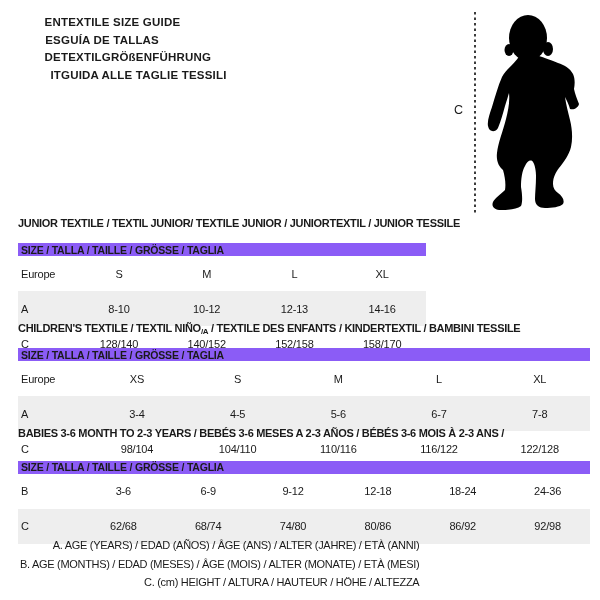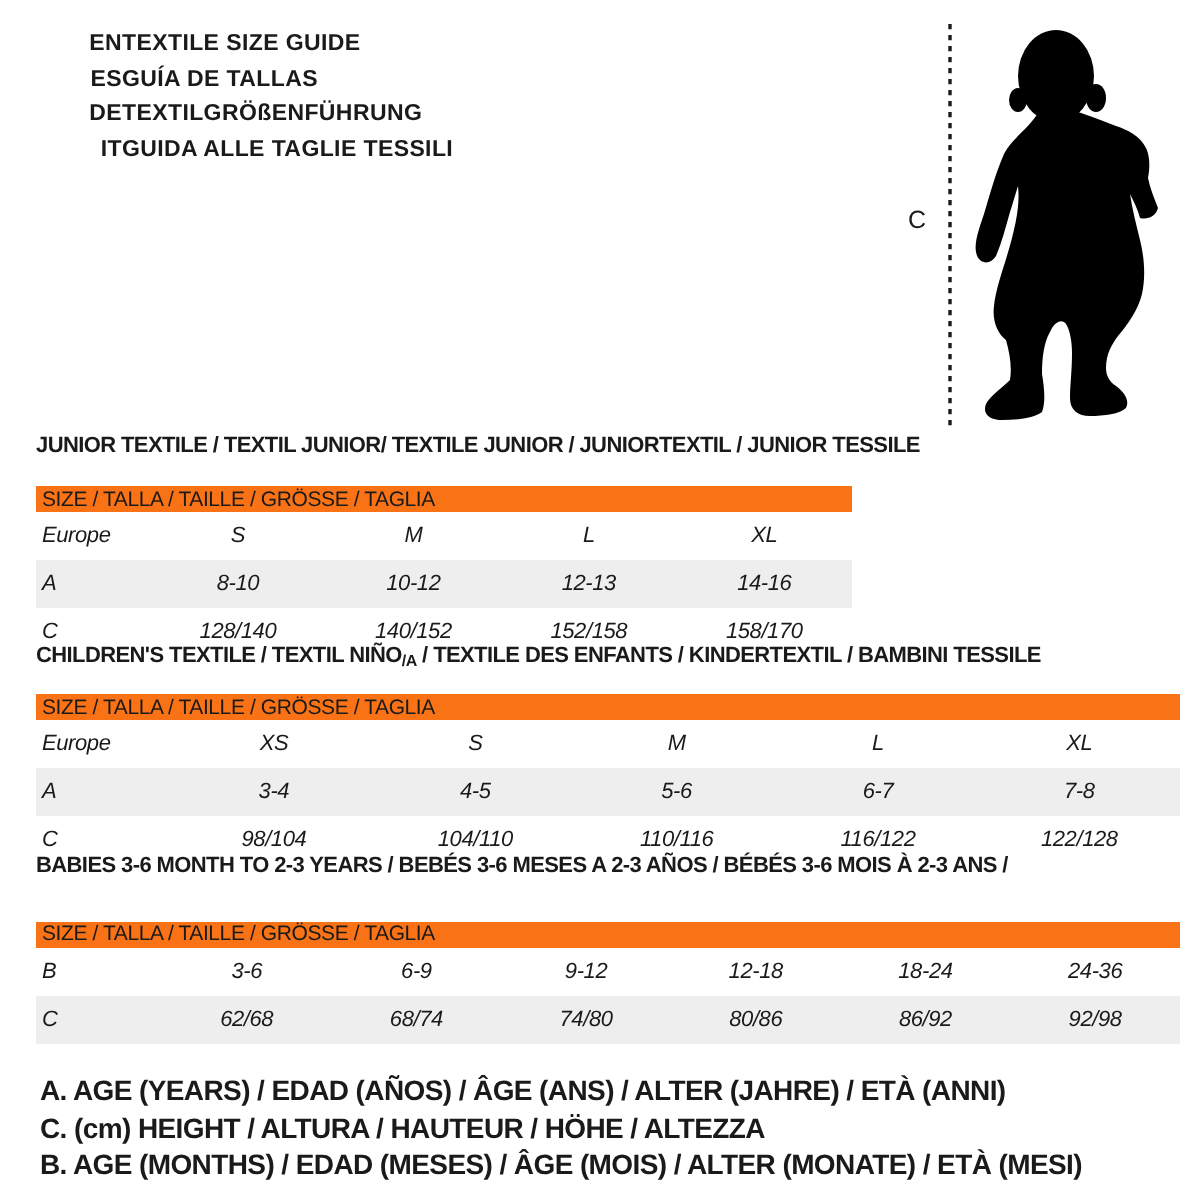--- a/index.html
+++ b/index.html
@@ -21,30 +21,30 @@
   .c-label { position:absolute; left:6px; top:101px; font-size:12.5px; }
 
   
   .section { left:18px; }
   .sec-title { font-weight:bold; font-size:11px; letter-spacing:-0.3px; line-height:13px; white-space:nowrap; }
   .sec-title.two-line { line-height:13.5px; }
   .tsub { font-size:8px; position:relative; top:1.5px; }
 
   table { border-collapse:collapse; table-layout:fixed; width:100%; font-size:11px; letter-spacing:-0.2px; }
   th.size-bar {
-    background:#f97316; height:13px; font-weight:normal; font-size:10.5px;
+    background:#8b5cf6; height:13px; font-weight:bold; font-size:10.5px;
     text-align:left; padding:0 17px 0 3px; letter-spacing:-0.2px;
   }
-  td { height:24px; padding:0; text-align:center; font-weight:normal;font-style:italic; }
+  td { height:35px; padding:0; text-align:center; font-weight:normal; }
   td.rowlabel { text-align:left; padding-left:3px; }
   tr.shaded { background:#eeeeee; }
 
   
   .footnotes { left:20px; top:536px; }
-  .footnote-line { font-weight:bold; font-size:14px; line-height:18.5px; letter-spacing:-0.3px; white-space:nowrap; }
+  .footnote-line { font-weight:normal; font-size:11px; line-height:18.5px; letter-spacing:-0.3px; white-space:nowrap;text-align:right; }
 </style>
 </head>
 <body>
 
 <div class="abs languages">
   <div class="lang-row">
     <span class="lang-code">EN</span>
     <span class="lang-title">TEXTILE SIZE GUIDE</span>
   </div>
   <div class="lang-row">
@@ -199,15 +199,15 @@
       <td>80/86</td>
       <td>86/92</td>
       <td>92/98</td>
     </tr>
   </tbody>
     </table>
 </div>
 
 <div class="abs footnotes">
   <div class="footnote-line">A. AGE (YEARS) / EDAD (AÑOS) / ÂGE (ANS) / ALTER (JAHRE) / ETÀ (ANNI)</div>
+  <div class="footnote-line">B. AGE (MONTHS) / EDAD (MESES) / ÂGE (MOIS) / ALTER (MONATE) / ETÀ (MESI)</div>
   <div class="footnote-line">C. (cm) HEIGHT / ALTURA / HAUTEUR / HÖHE / ALTEZZA</div>
-  <div class="footnote-line">B. AGE (MONTHS) / EDAD (MESES) / ÂGE (MOIS) / ALTER (MONATE) / ETÀ (MESI)</div>
 </div>
 
 </body></html>

